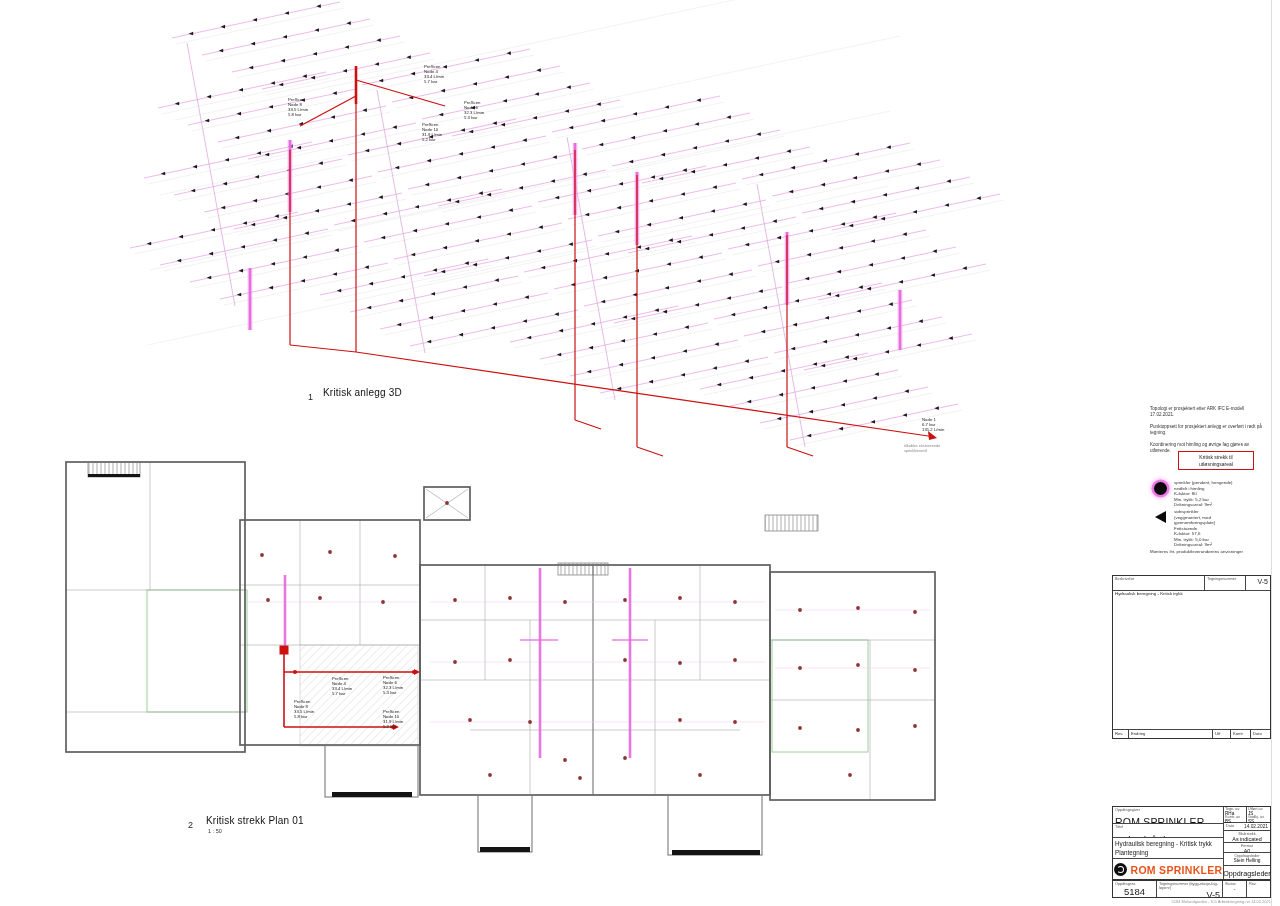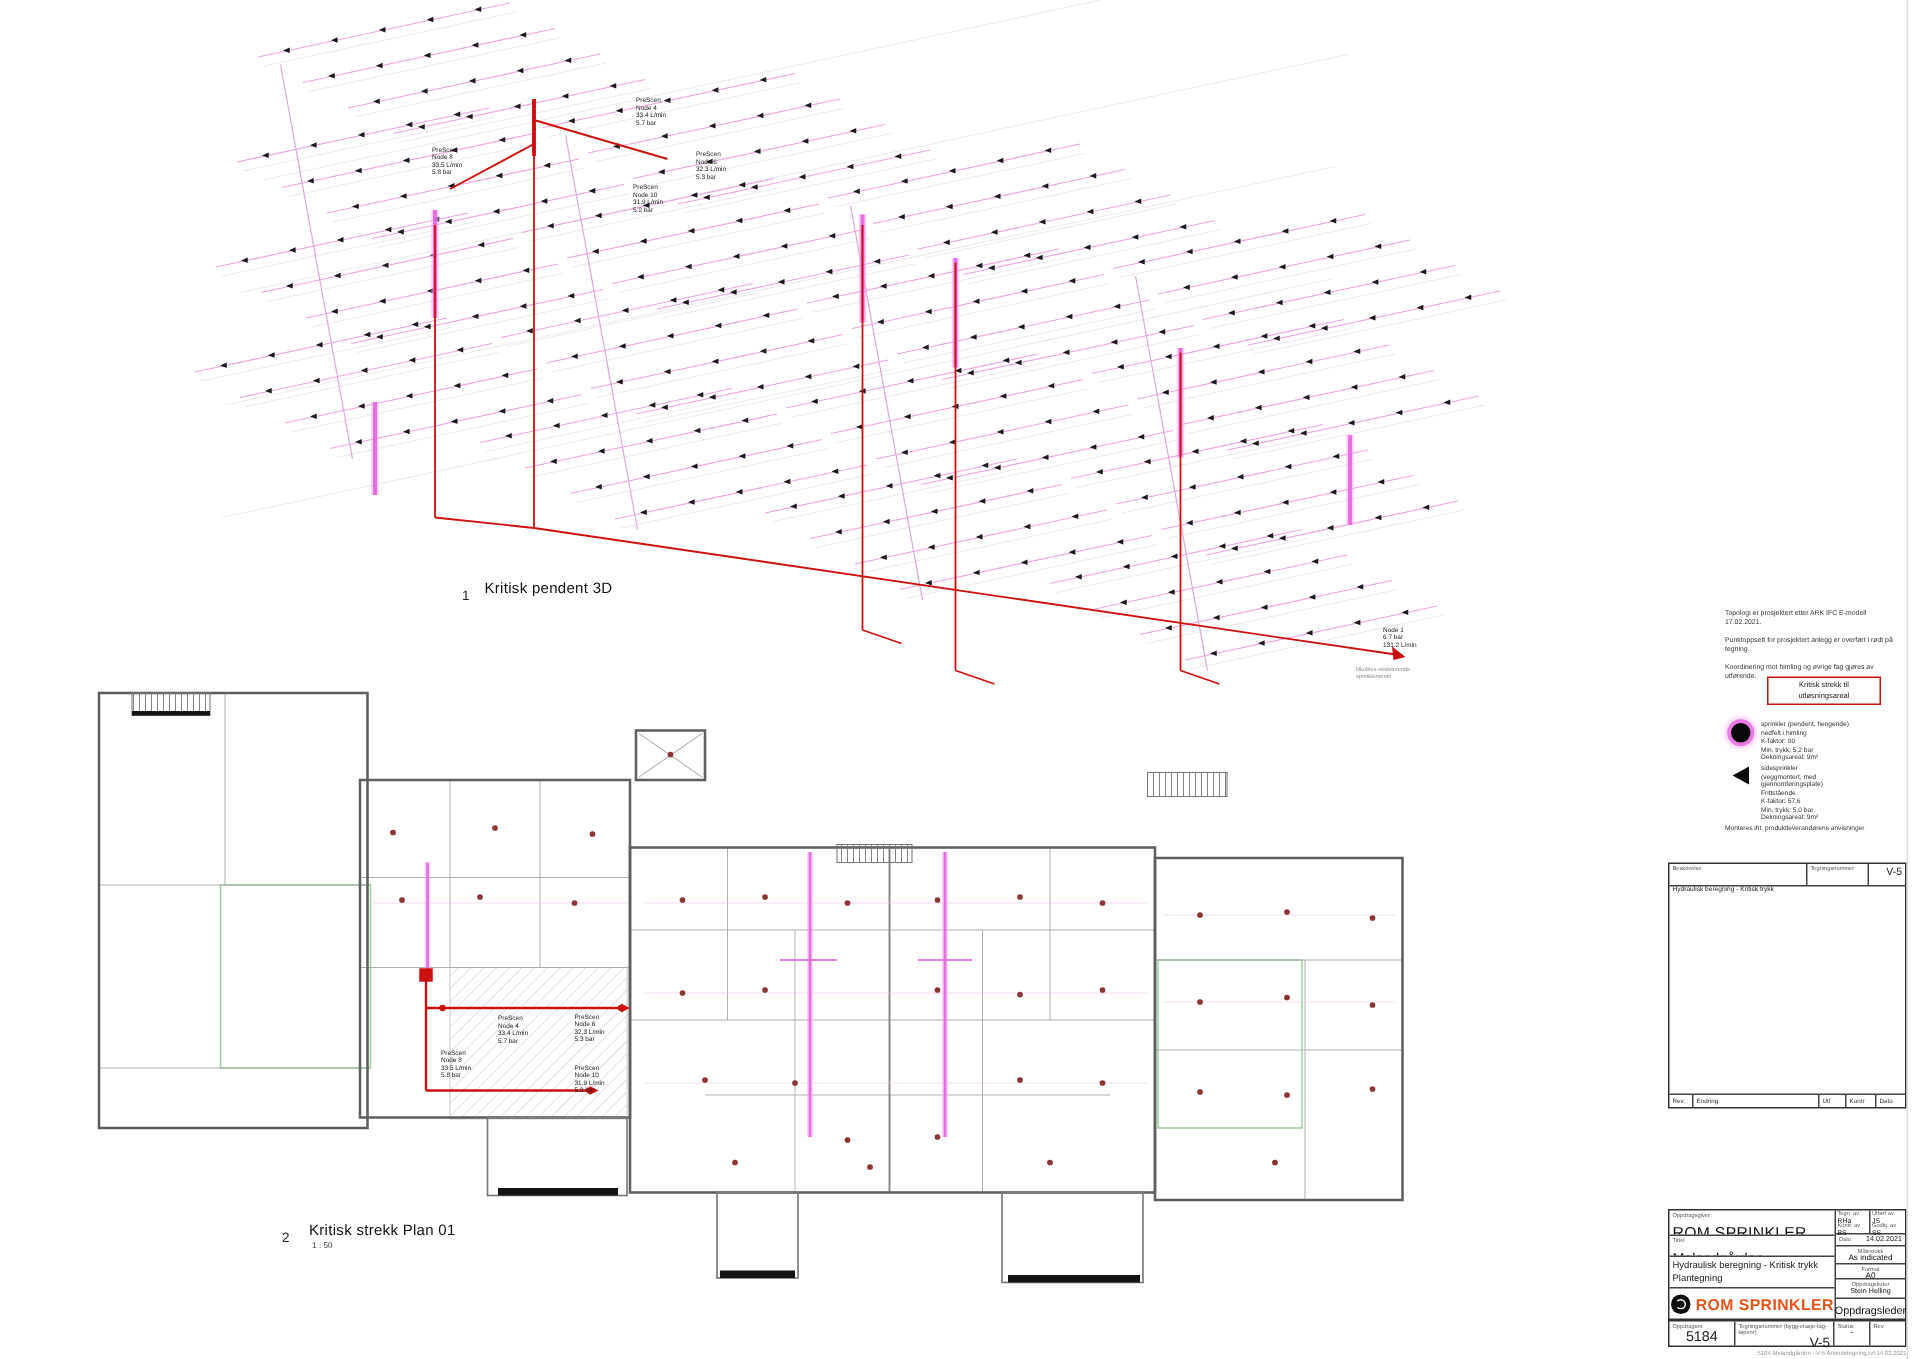--- a/index.html
+++ b/index.html
@@ -690,21 +690,21 @@
     <text x="294" y="708" font-size="4.3" fill="#222" font-family="Liberation Sans, sans-serif">Node 8</text>
     <text x="294" y="713" font-size="4.3" fill="#222" font-family="Liberation Sans, sans-serif">33.5 L/min</text>
     <text x="294" y="718" font-size="4.3" fill="#222" font-family="Liberation Sans, sans-serif">5.8 bar</text>
     <text x="383" y="713" font-size="4.3" fill="#222" font-family="Liberation Sans, sans-serif">PreScen</text>
     <text x="383" y="718" font-size="4.3" fill="#222" font-family="Liberation Sans, sans-serif">Node 10</text>
     <text x="383" y="723" font-size="4.3" fill="#222" font-family="Liberation Sans, sans-serif">31.9 L/min</text>
     <text x="383" y="728" font-size="4.3" fill="#222" font-family="Liberation Sans, sans-serif">5.2 bar</text>
   </svg>
 
 <div class="abs view-num" style="left:308px;top:392px;">1</div>
-<div class="abs view-title" style="left:323px;top:387px;">Kritisk pendent 3D</div>
+<div class="abs view-title" style="left:323px;top:387px;">Kritisk anlegg 3D</div>
 
 <div class="abs view-num" style="left:188px;top:820px;">2</div>
 <div class="abs view-title" style="left:206px;top:815px;">Kritisk strekk Plan 01</div>
 <div class="abs view-scale" style="left:208px;top:828px;">1 : 50</div>
 
 <div id="notes" class="abs">
   <p>Topologi er prosjektert etter ARK IFC E-modell 17.02.2021.</p>
   <p>Punktoppsett for prosjektert anlegg er overført i rødt på tegning.</p>
   <p>Koordinering mot himling og øvrige fag gjøres av utførende.</p>
 </div>

